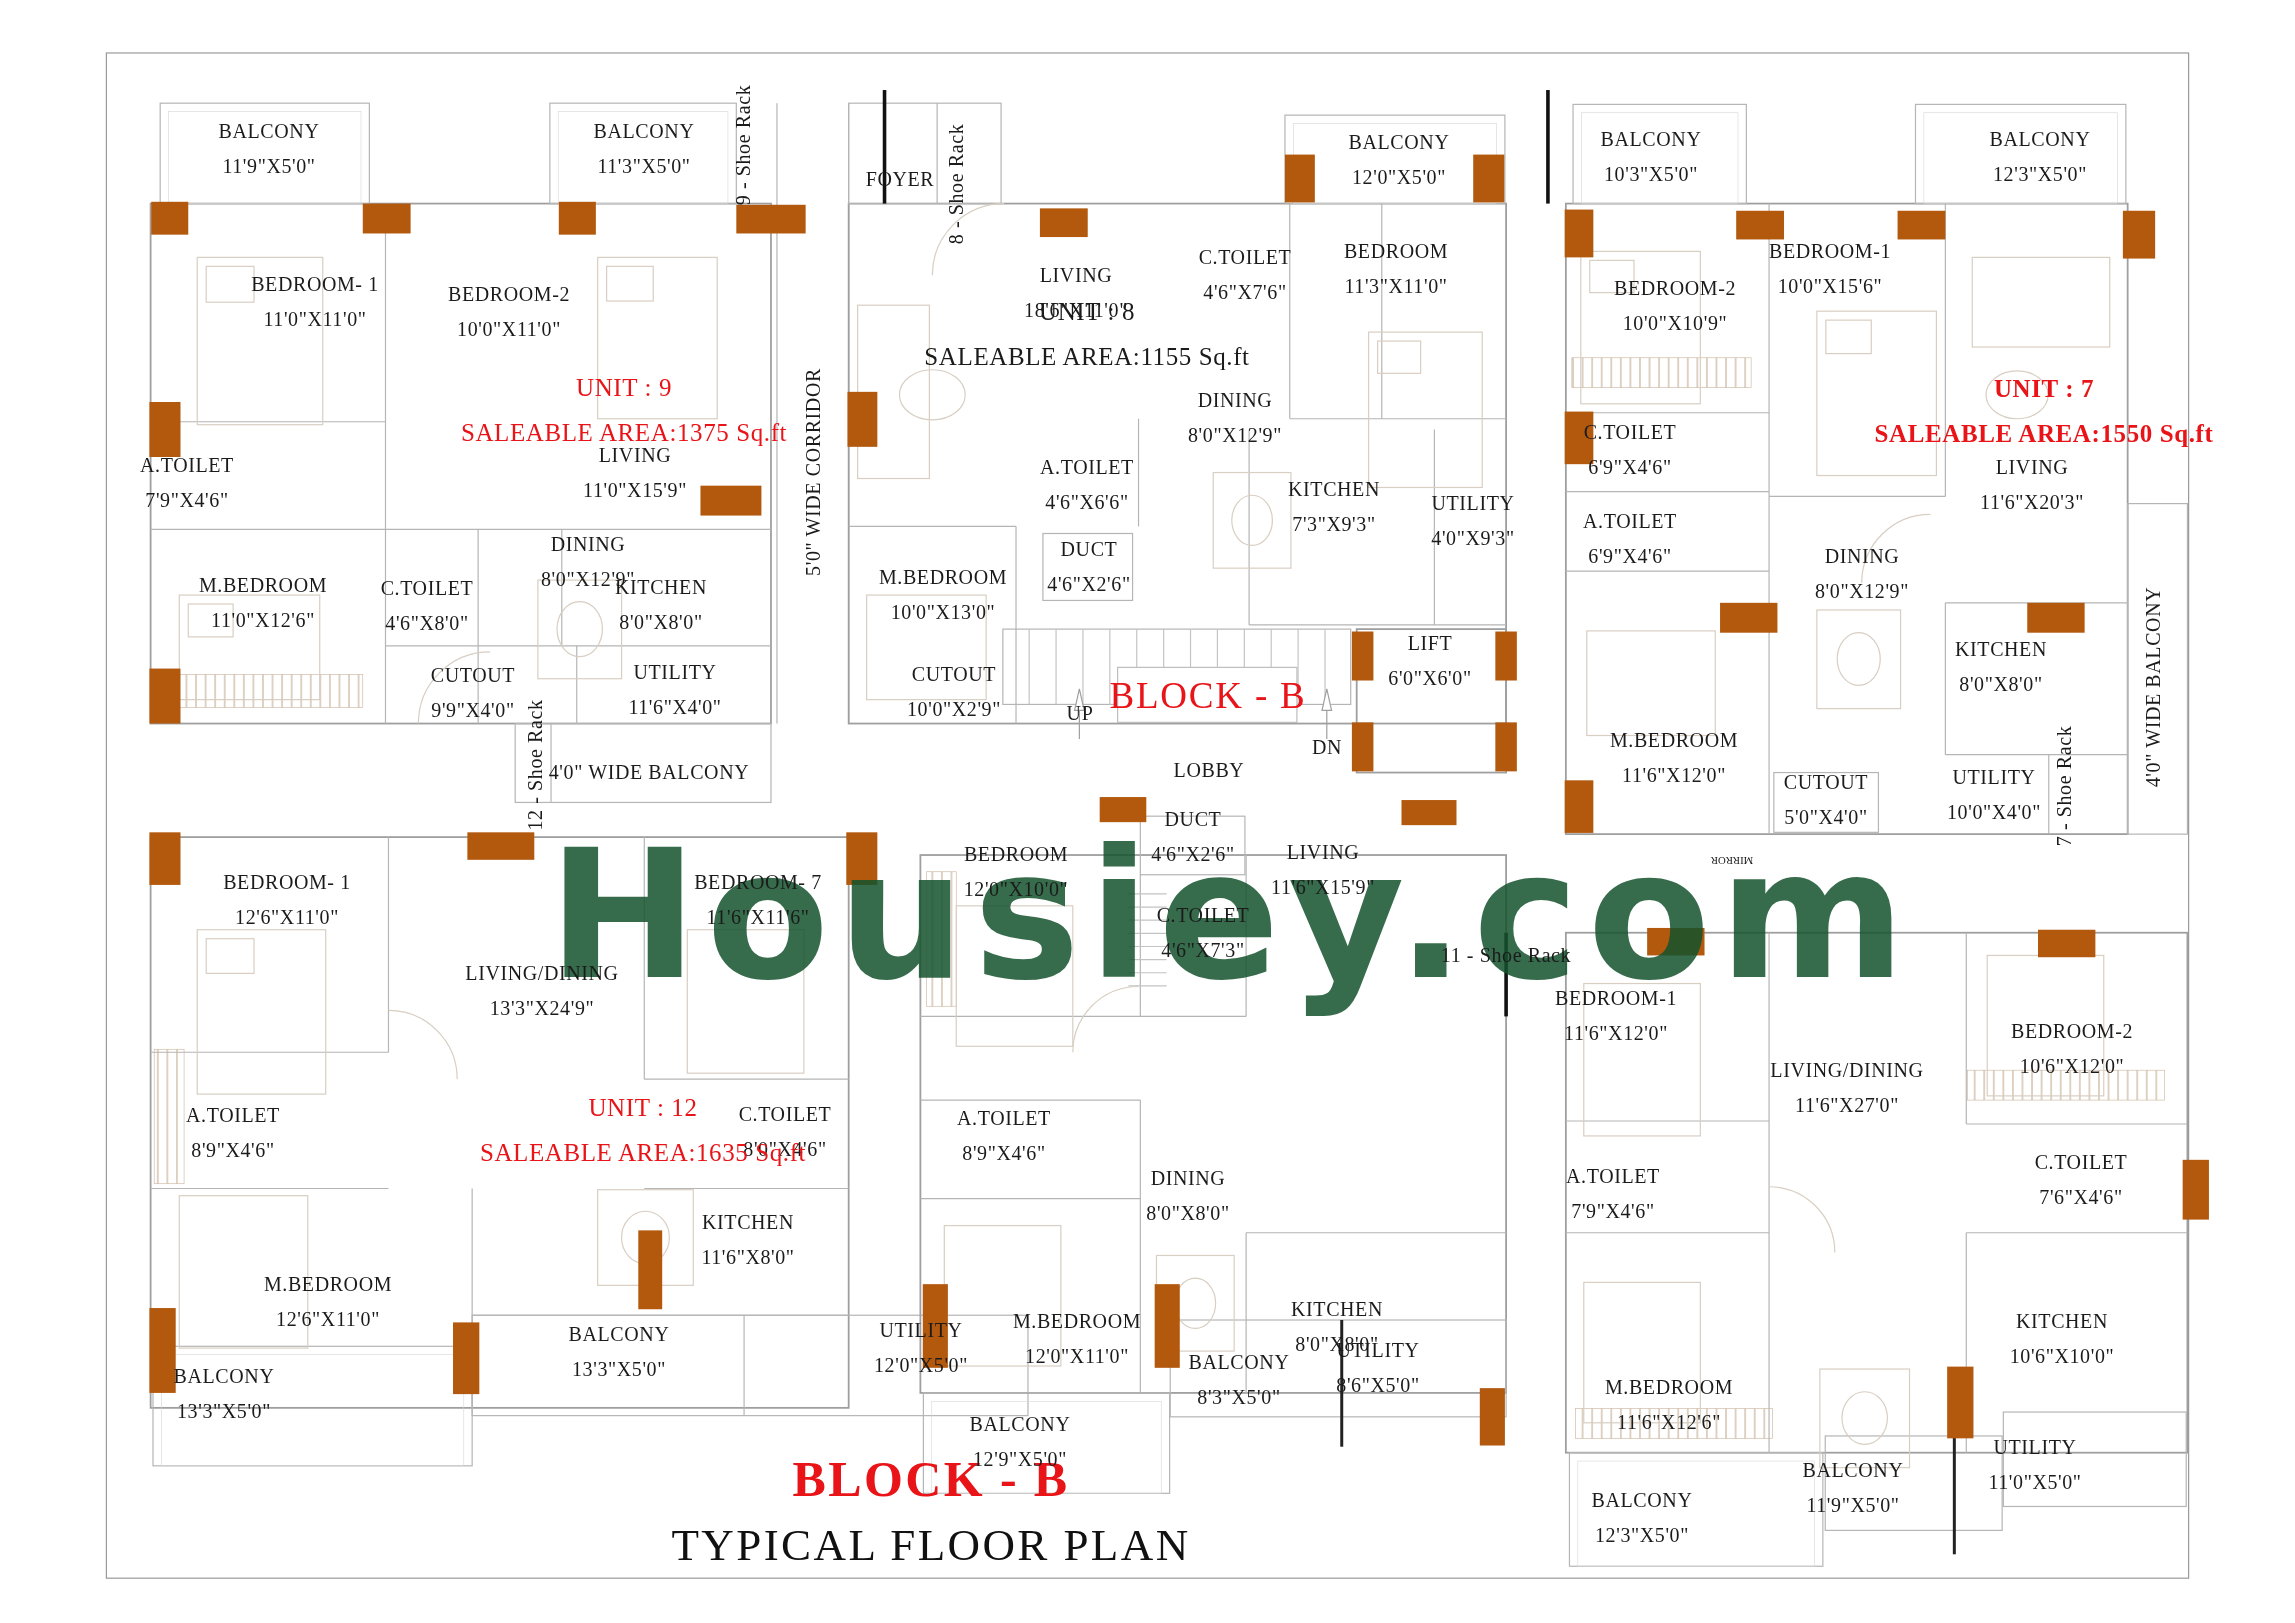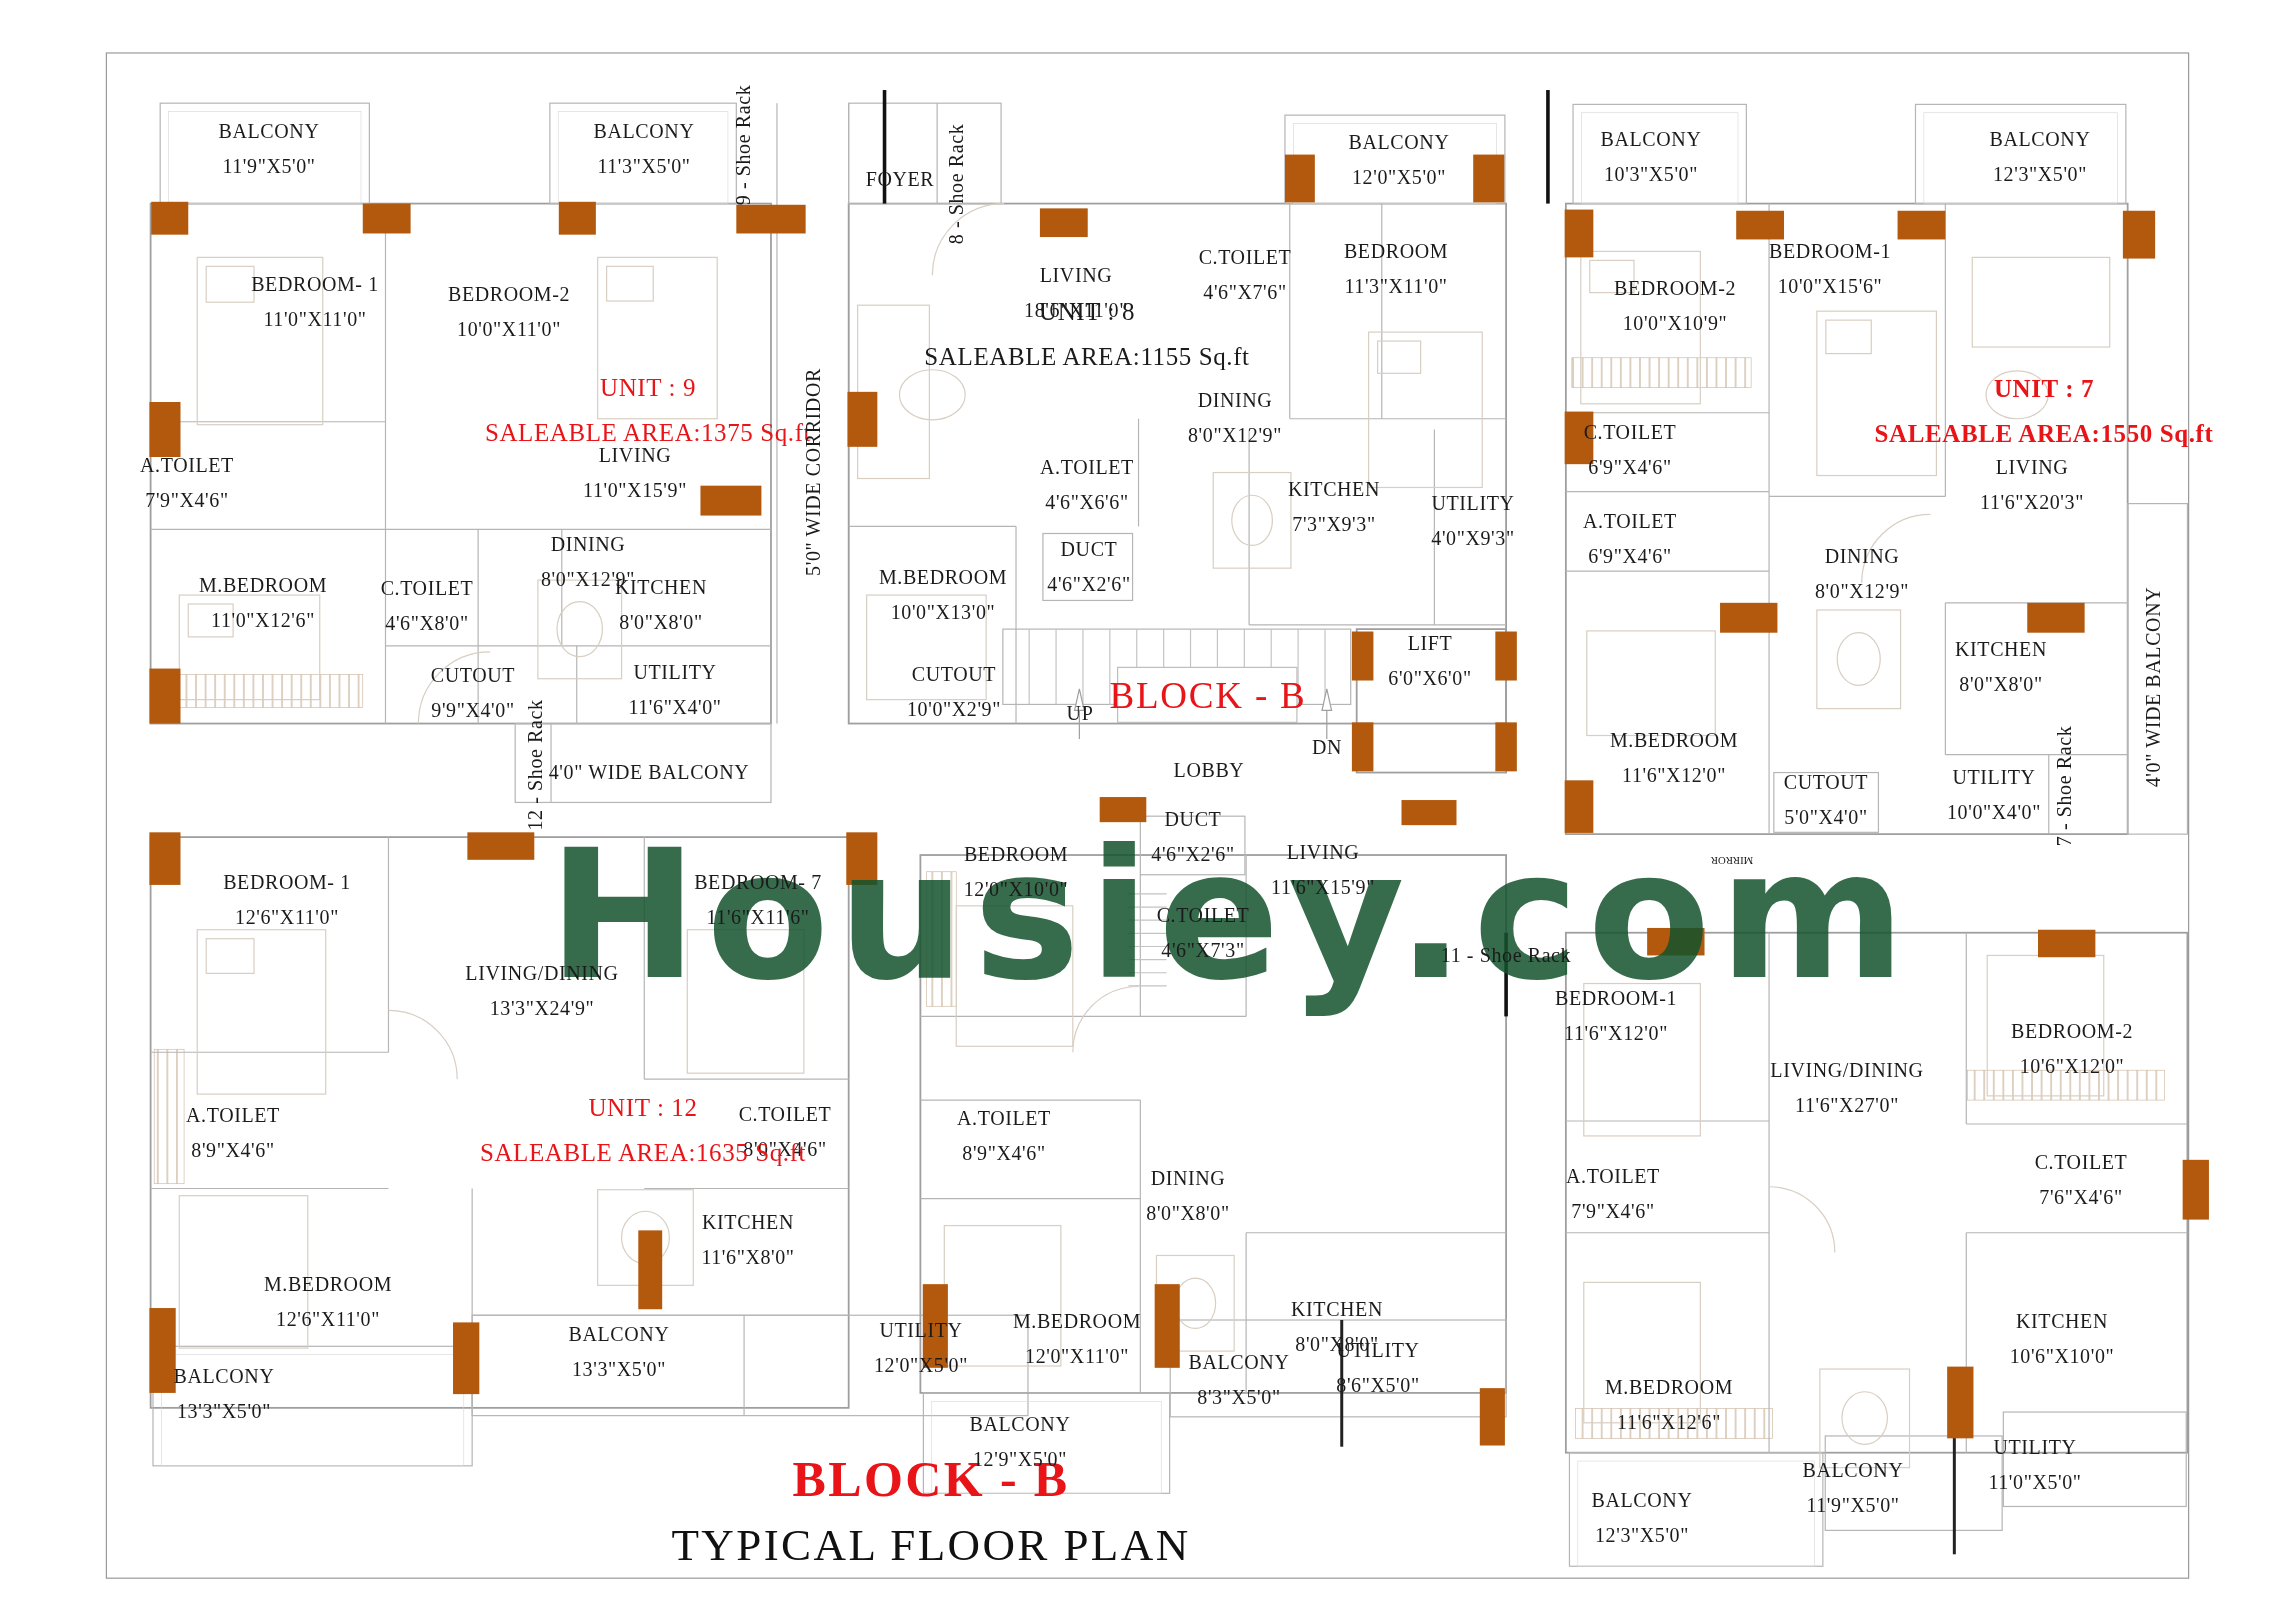--- a/index.html
+++ b/index.html
@@ -319,21 +319,21 @@
     <div class="lbl" style="left: 1616px; top: 1016px;"><span>BEDROOM-1</span><span class="dim">11'6"X12'0"</span></div>
     <div class="lbl" style="left: 1847px; top: 1088px;"><span>LIVING/DINING</span><span class="dim">11'6"X27'0"</span></div>
     <div class="lbl" style="left: 2072px; top: 1049px;"><span>BEDROOM-2</span><span class="dim">10'6"X12'0"</span></div>
     <div class="lbl" style="left: 1613px; top: 1194px;"><span>A.TOILET</span><span class="dim">7'9"X4'6"</span></div>
     <div class="lbl" style="left: 2081px; top: 1180px;"><span>C.TOILET</span><span class="dim">7'6"X4'6"</span></div>
     <div class="lbl" style="left: 2062px; top: 1339px;"><span>KITCHEN</span><span class="dim">10'6"X10'0"</span></div>
     <div class="lbl" style="left: 1669px; top: 1405px;"><span>M.BEDROOM</span><span class="dim">11'6"X12'6"</span></div>
     <div class="lbl" style="left: 1642px; top: 1518px;"><span>BALCONY</span><span class="dim">12'3"X5'0"</span></div>
     <div class="lbl" style="left: 1853px; top: 1488px;"><span>BALCONY</span><span class="dim">11'9"X5'0"</span></div>
     <div class="lbl" style="left: 2035px; top: 1465px;"><span>UTILITY</span><span class="dim">11'0"X5'0"</span></div>
-    <div class="lbl big red" style="left: 648px; top: 411px;"><span>UNIT : 9</span><span class="dim">SALEABLE AREA:1375 Sq.ft</span></div>
+    <div class="lbl big red" style="left: 624px; top: 411px;"><span>UNIT : 9</span><span class="dim">SALEABLE AREA:1375 Sq.ft</span></div>
     <div class="lbl big" style="left: 1087px; top: 335px;"><span>UNIT : 8</span><span class="dim">SALEABLE AREA:1155 Sq.ft</span></div>
     <div class="lbl big red" style="left: 2044px; top: 412px; font-weight: bold;"><span>UNIT : 7</span><span class="dim">SALEABLE AREA:1550 Sq.ft</span></div>
     <div class="lbl big red" style="left: 643px; top: 1131px;"><span>UNIT : 12</span><span class="dim">SALEABLE AREA:1635 Sq.ft</span></div>
     <div class="lbl rot" style="left: 743px; top: 145px;"><span>9 - Shoe Rack</span></div>
     <div class="lbl rot" style="left: 956px; top: 184px;"><span>8 - Shoe Rack</span></div>
     <div class="lbl rot" style="left: 813px; top: 472px;"><span>5'0" WIDE CORRIDOR</span></div>
     <div class="lbl rot" style="left: 535px; top: 765px;"><span>12 - Shoe Rack</span></div>
     <div class="lbl" style="left: 649px; top: 772px;"><span>4'0" WIDE BALCONY</span></div>
     <div class="lbl rot" style="left: 2064px; top: 786px;"><span>7 - Shoe Rack</span></div>
     <div class="lbl rot" style="left: 2153px; top: 687px;"><span>4'0" WIDE BALCONY</span></div>

